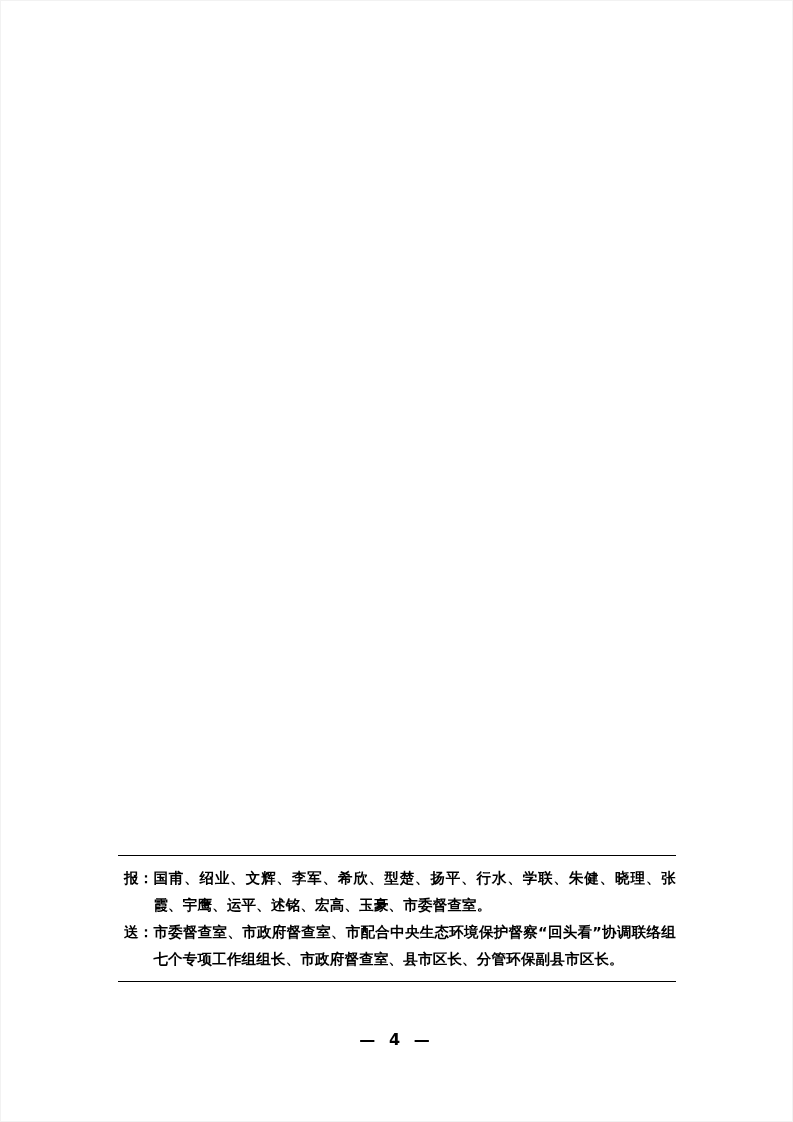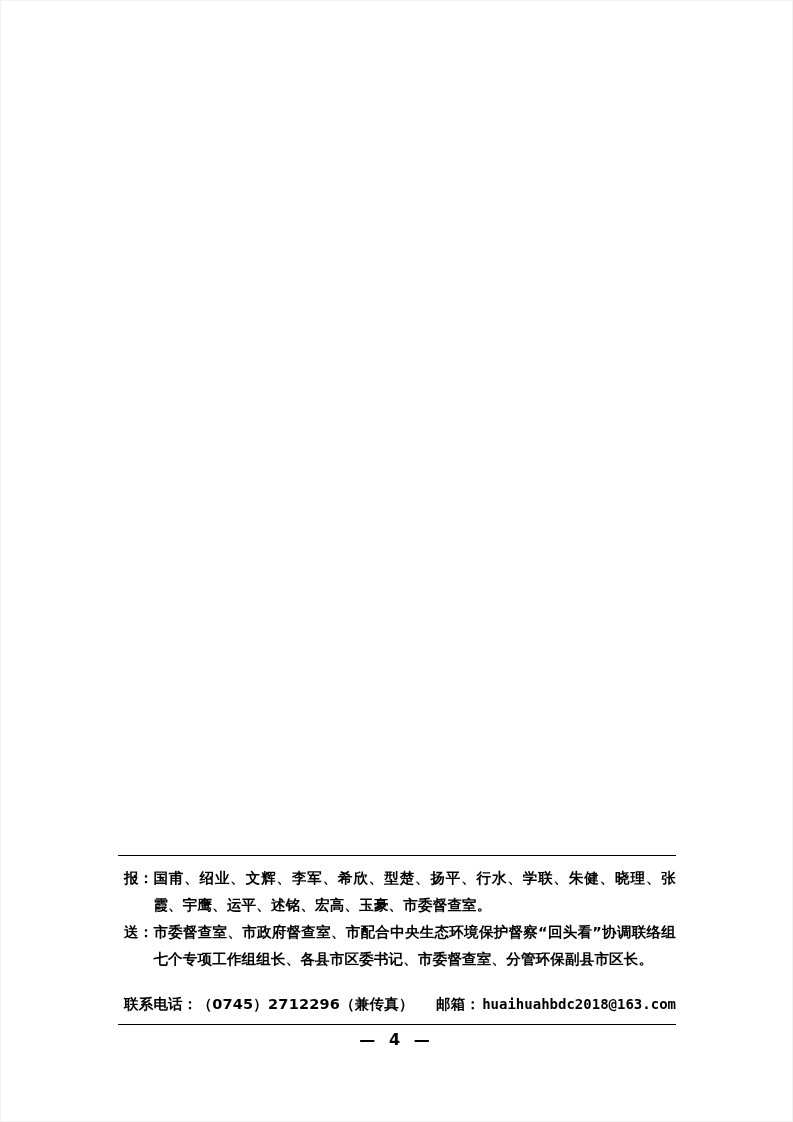--- a/index.html
+++ b/index.html
@@ -129,29 +129,22 @@
   <div class="footer-block">
     <div class="rule"></div>
 
     <div class="dist-rows">
       <div class="dist-row">
         <span class="dist-label">报：</span>
         <span class="dist-text">国甫、绍业、文辉、李军、希欣、型楚、扬平、行水、学联、朱健、晓理、张霞、宇鹰、运平、述铭、宏高、玉豪、市委督查室。</span>
       </div>
       <div class="dist-row">
         <span class="dist-label">送：</span>
-        <span class="dist-text dist-text-indent">市委督查室、市政府督查室、市配合中央生态环境保护督察“回头看”协调联络组七个专项工作组组长、各县市区委书记、市委督查室、分管环保副县市区长。</span>
+        <span class="dist-text dist-text-indent">市委督查室、市政府督查室、市配合中央生态环境保护督察“回头看”协调联络组七个专项工作组组长、市政府督查室、县市区长、分管环保副县市区长。</span>
       </div>
     </div>
 
-    <div class="contact-line">
-      <span class="contact-label">联系电话：</span>
-      <span class="contact-phone">（0745）2712296（兼传真）</span>
-      <span class="contact-gap"></span>
-      <span class="contact-email-label">邮箱：</span>
-      <span class="contact-email">huaihuahbdc2018@163.com</span>
-    </div>
 
     <div class="rule rule-bottom"></div>
   </div>
 
   <div class="page-number">— 4 —</div>
 </div>
 
 </body></html>

